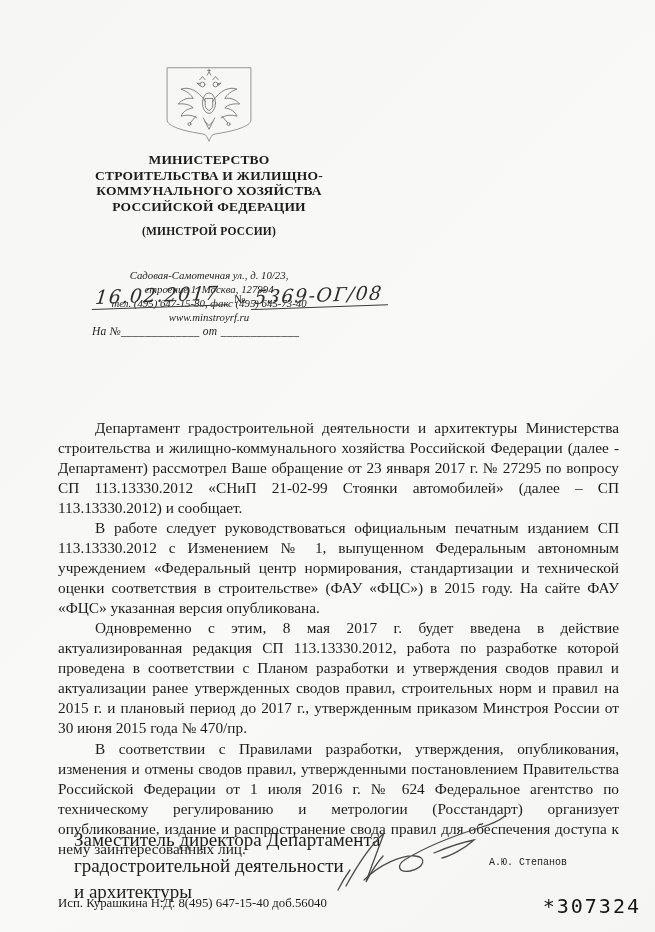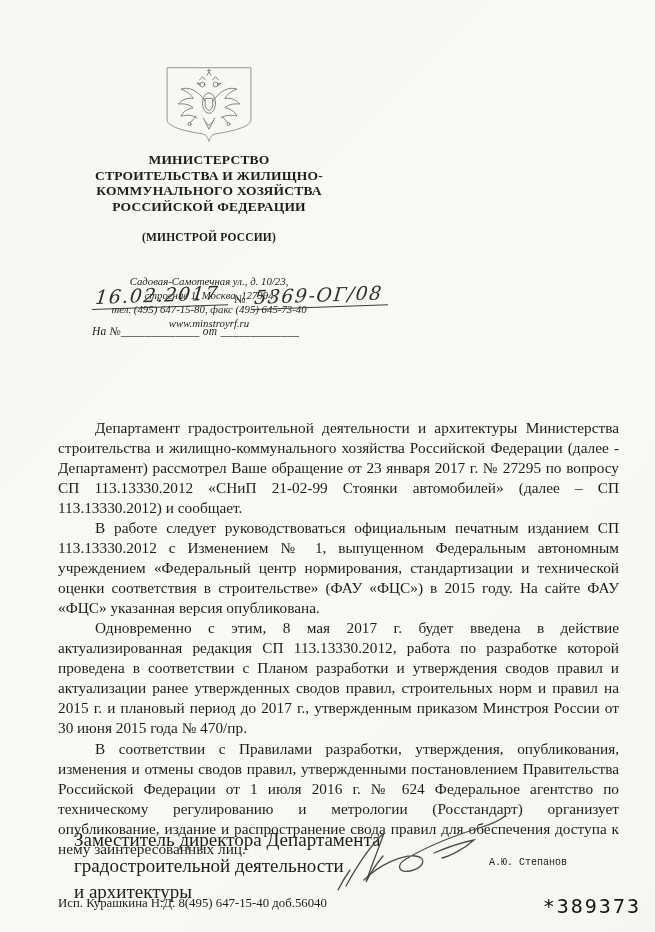--- a/index.html
+++ b/index.html
@@ -7,21 +7,21 @@
     position:relative;
     width:655px;height:932px;
     background:linear-gradient(135deg,#f6f6f4 0%,#f9f9f7 55%,#f5f5f3 100%);
     font-family:"Liberation Serif","DejaVu Serif",serif;
     color:#1c1c1c;
     overflow:hidden;
   }
   .header{position:absolute;left:48px;top:64px;width:322px;text-align:center;}
   .emblem{display:block;margin:0 auto;}
   .ministry{margin-top:6px;font-weight:bold;font-size:13.5px;line-height:1.15;white-space:pre-line;letter-spacing:.2px;}
-  .short-name{margin-top:17px;font-weight:bold;font-size:11.5px;letter-spacing:.2px;}
+  .short-name{margin-top:11px;font-weight:bold;font-size:11.5px;letter-spacing:.2px;}
   .address{margin-top:31px;font-style:italic;font-size:10.8px;line-height:1.3;white-space:pre-line;color:#222;}
   .reg-line{position:absolute;left:92px;top:286px;display:flex;align-items:flex-end;}
   .hw-seg{
     display:inline-block;border-bottom:1.2px solid #3a3a3a;
     font-family:"DejaVu Serif",serif;font-style:italic;
     font-size:19px;color:#2d2d2d;letter-spacing:1.5px;
     padding:0 6px 1px 2px;transform:rotate(-2deg) skewX(-8deg);
     transform-origin:left bottom;
   }
   .hw-date{min-width:128px;}
@@ -103,15 +103,15 @@
       <path d="M16,86 C28,64 42,44 54,33 C48,50 40,70 36,82 C40,74 47,63 53,56"></path>
       <path d="M34,80 C50,64 72,55 85,56 C98,57 94,68 80,71 C68,73 66,65 76,59 C96,47 126,35 152,27 C162,24 170,20 175,16"></path>
       <path d="M104,53 C118,47 134,42 144,40 C134,49 120,56 112,58"></path>
     </g>
   </svg>
 
   <div class="signer">А.Ю. Степанов</div>
 
   <div class="executor">Исп. Курашкина Н.Д. 8(495) 647-15-40 доб.56040</div>
 
-  <div class="stamp">*389373</div>
+  <div class="stamp">*307324</div>
 
 </div>
 
 </body></html>

